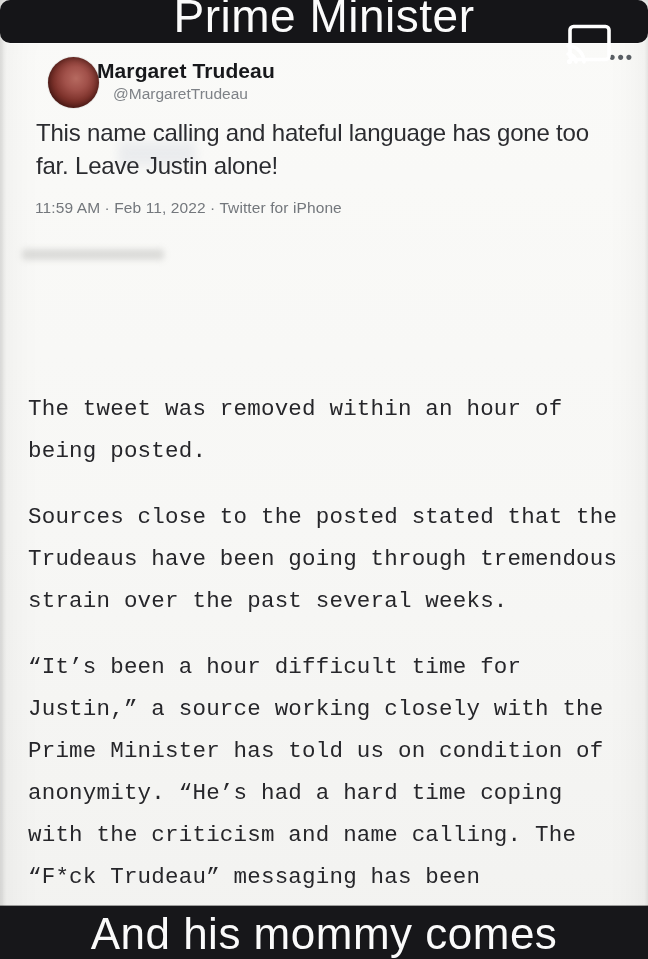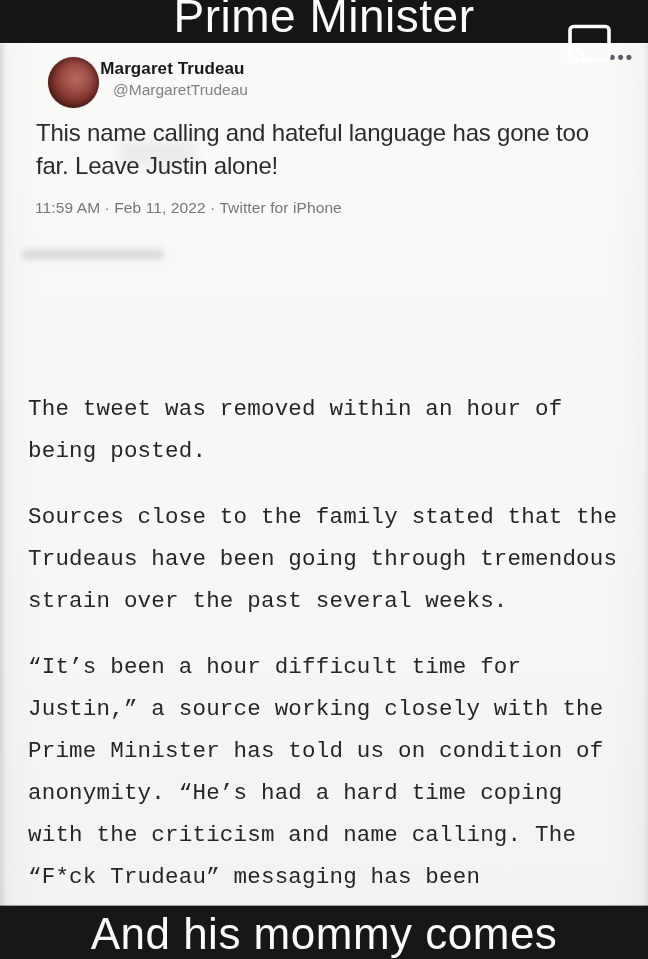--- a/index.html
+++ b/index.html
@@ -14,20 +14,21 @@
     background:linear-gradient(180deg,#fafaf8 0%, #f7f7f5 55%, #f2f2f0 100%);
     box-shadow:inset 0 0 46px rgba(0,0,0,0.07), inset 3px 0 4px rgba(0,0,0,0.10), inset -2px 0 3px rgba(0,0,0,0.05);
   }
 
   
   .top-banner {
     position:absolute; top:0; left:0; right:0; height:43px;
     background:#151518;
     overflow:hidden; text-align:center;
     box-shadow:0 1px 0 rgba(255,255,255,0.5);
+    border-radius:10px;
   }
   .top-banner .banner-text {
     display:inline-block;
     color:#fbfbfb; font-size:46px; font-weight:400;
     line-height:52px; margin-top:-10px; letter-spacing:0.5px;
     white-space:nowrap;
   }
   .bottom-banner {
     position:absolute; left:0; right:0; bottom:0; height:53px;
     background:#17171a;
@@ -43,21 +44,21 @@
   .cast { position:absolute; top:23px; right:35px; width:50px; height:54px; z-index:6; }
 
   
   .avatar {
     position:absolute; left:48px; top:57px; width:51px; height:51px;
     border-radius:50%;
     background:radial-gradient(circle at 55% 42%, #b66a60 0%, #a1514a 28%, #7d322b 55%, #581d18 78%, #3f1410 100%);
     box-shadow:inset 0 0 7px rgba(0,0,0,0.45), 0 0 0 1px rgba(0,0,0,0.06);
   }
   .names { position:absolute; left:97px; top:60px; line-height:1; }
-  .author-name { font-size:17px; font-weight:bold; color:#17181b; letter-spacing:0.1px;text-align:center; }
+  .author-name { font-size:21px; font-weight:bold; color:#17181b; letter-spacing:0.1px;text-align:center; }
   .author-handle { font-size:15.5px; color:#7e8287; margin-top:5px;margin-left:16px; }
   .more-btn {
     position:absolute; right:14px; top:48px;
     color:#595e64; font-size:18px; font-weight:bold; letter-spacing:2px;
     line-height:18px; cursor:pointer;
   }
   .tweet-body {
     position:absolute; left:36px; top:116px; width:568px;
     font-size:24px; line-height:33px; color:#2b2c30; letter-spacing:-0.2px;
   }
@@ -122,21 +123,21 @@
     <div class="smudge-a"></div>
     <p class="tweet-body">This name calling and hateful language has gone too far. Leave Justin alone!</p>
     <p class="tweet-time">11:59 AM · Feb 11, 2022 · Twitter for iPhone</p>
   </section>
 
   <div class="smudge-b"></div>
 
 
   <article class="article">
     <p>The tweet was removed within an hour of being posted.</p>
-    <p>Sources close to the family stated that the Trudeaus have been going through tremendous strain over the past several weeks.</p>
+    <p>Sources close to the posted stated that the Trudeaus have been going through tremendous strain over the past several weeks.</p>
     <p>“It’s been a hour difficult time for Justin,” a source working closely with the Prime Minister has told us on condition of anonymity. “He’s had a hard time coping with the criticism and name calling. The “F*ck Trudeau” messaging has been especially taxing.”</p>
   </article>
 
   <footer class="bottom-banner">
     <span class="banner-text">And his mommy comes</span>
   </footer>
 
 </div>
 
 </body></html>

